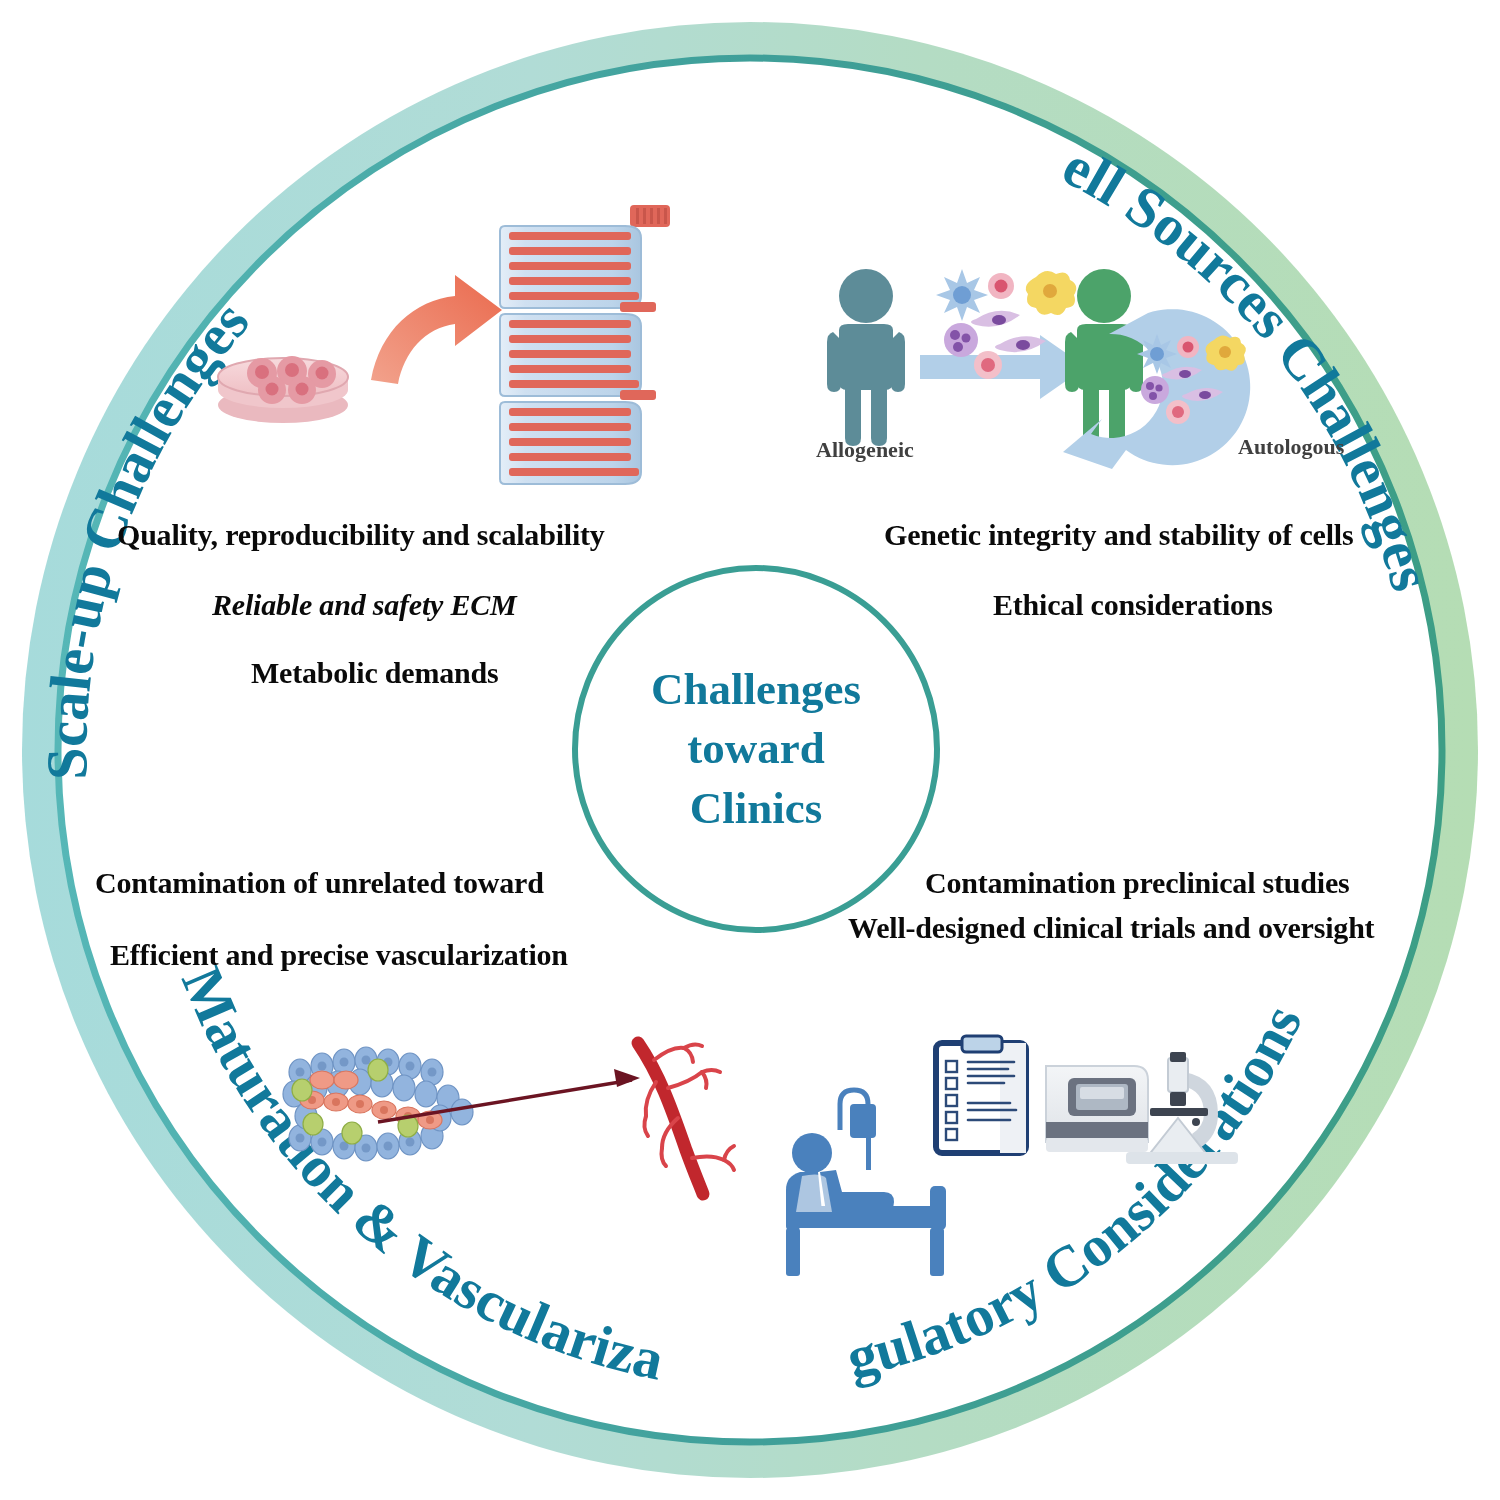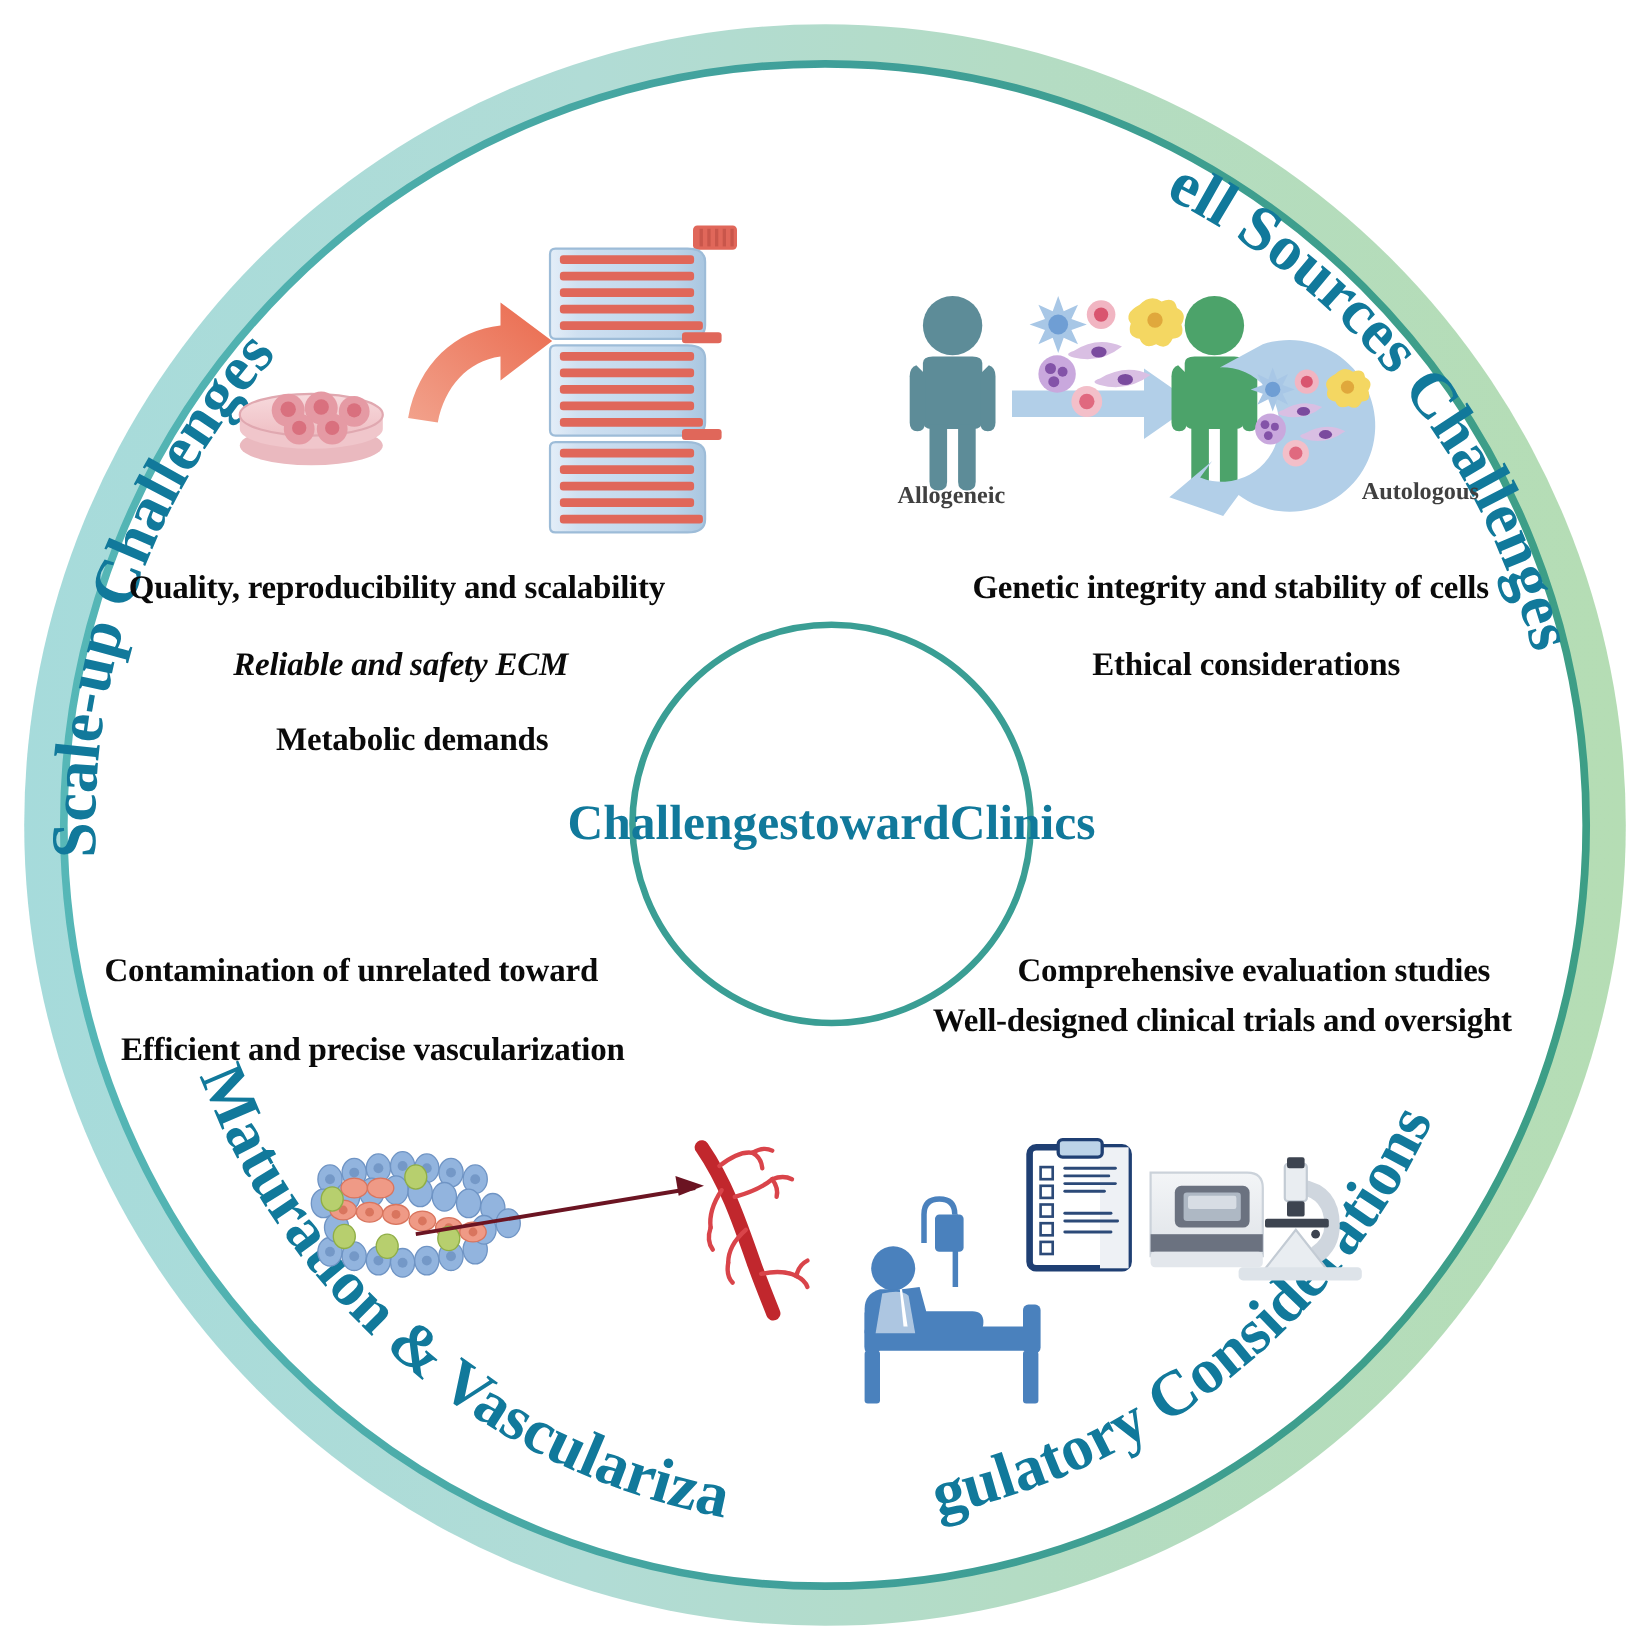--- a/index.html
+++ b/index.html
@@ -20,21 +20,21 @@
     position:absolute;
     font-family:"Liberation Serif","DejaVu Serif",serif;
     font-weight:bold;
     font-size:22px;
     color:#404040;
     white-space:nowrap;
   }
   .center-text{
     position:absolute;
     left:575px; top:570px; width:362px; height:358px;
-    display:flex; flex-direction:row;
+    display:flex; flex-direction:column;
     align-items:center; justify-content:center;
     font-family:"Liberation Serif","DejaVu Serif",serif;
     font-weight:bold;
     font-size:45px;
     line-height:1.32;
     color:#11799b;
     text-align:center;
   }
 </style>
 </head>
@@ -430,19 +430,19 @@
   <div class="bullet" style="left:117px; top:518px;">Quality, reproducibility and scalability</div>
   <div class="bullet" style="left:212px; top:588px;font-style:italic;">Reliable and safety ECM</div>
   <div class="bullet" style="left:251px; top:656px;">Metabolic demands</div>
 
   <div class="bullet" style="left:884px; top:518px;">Genetic integrity and stability of cells</div>
   <div class="bullet" style="left:993px; top:588px;">Ethical considerations</div>
 
   <div class="bullet" style="left:95px; top:866px;">Contamination of unrelated toward</div>
   <div class="bullet" style="left:110px; top:938px;">Efficient and precise vascularization</div>
 
-  <div class="bullet" style="left:925px; top:866px;">Comprehensive evaluation studies</div>
+  <div class="bullet" style="left:925px; top:866px;">Contamination preclinical studies</div>
   <div class="bullet" style="left:848px; top:911px;">Well-designed clinical trials and oversight</div>
 
   <div class="smalllabel" style="left:816px; top:437px;">Allogeneic</div>
   <div class="smalllabel" style="left:1238px; top:434px;">Autologous</div>
 
 </div>
 
 </body></html>

